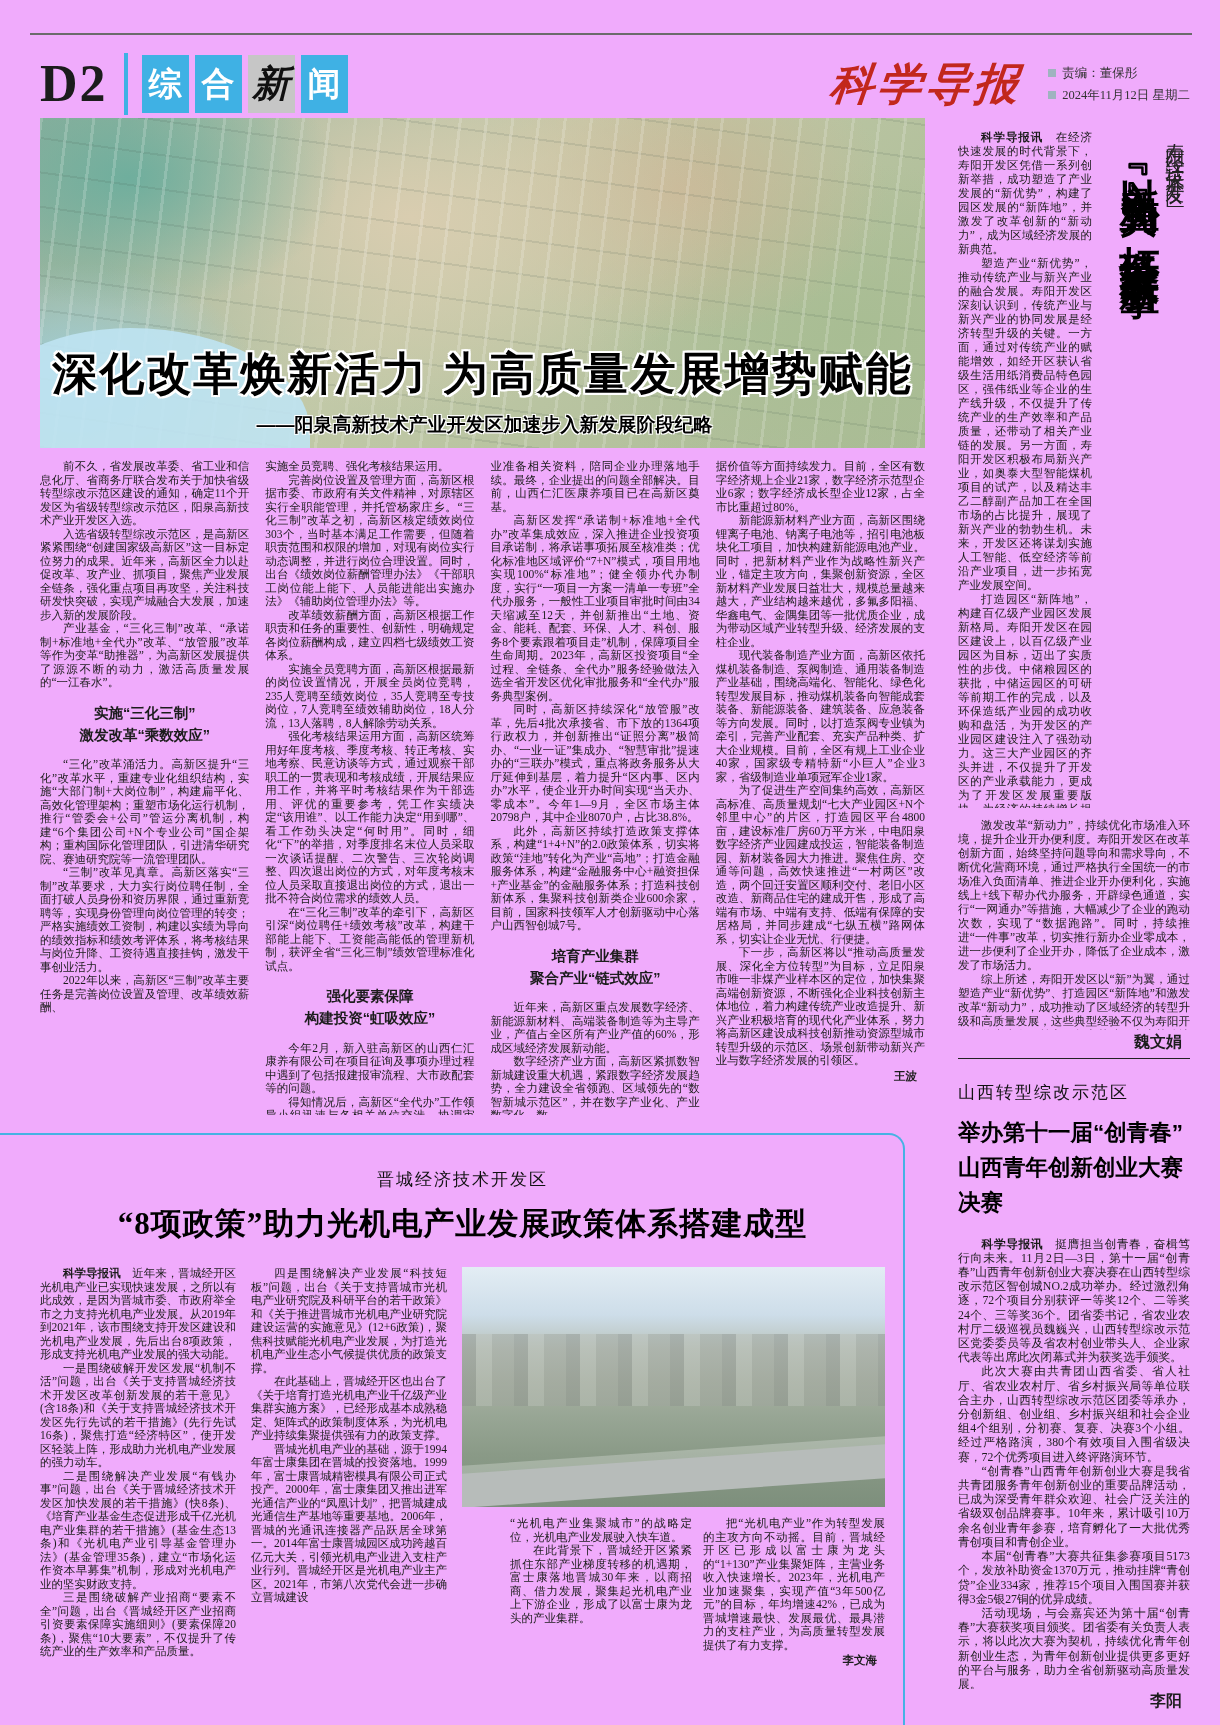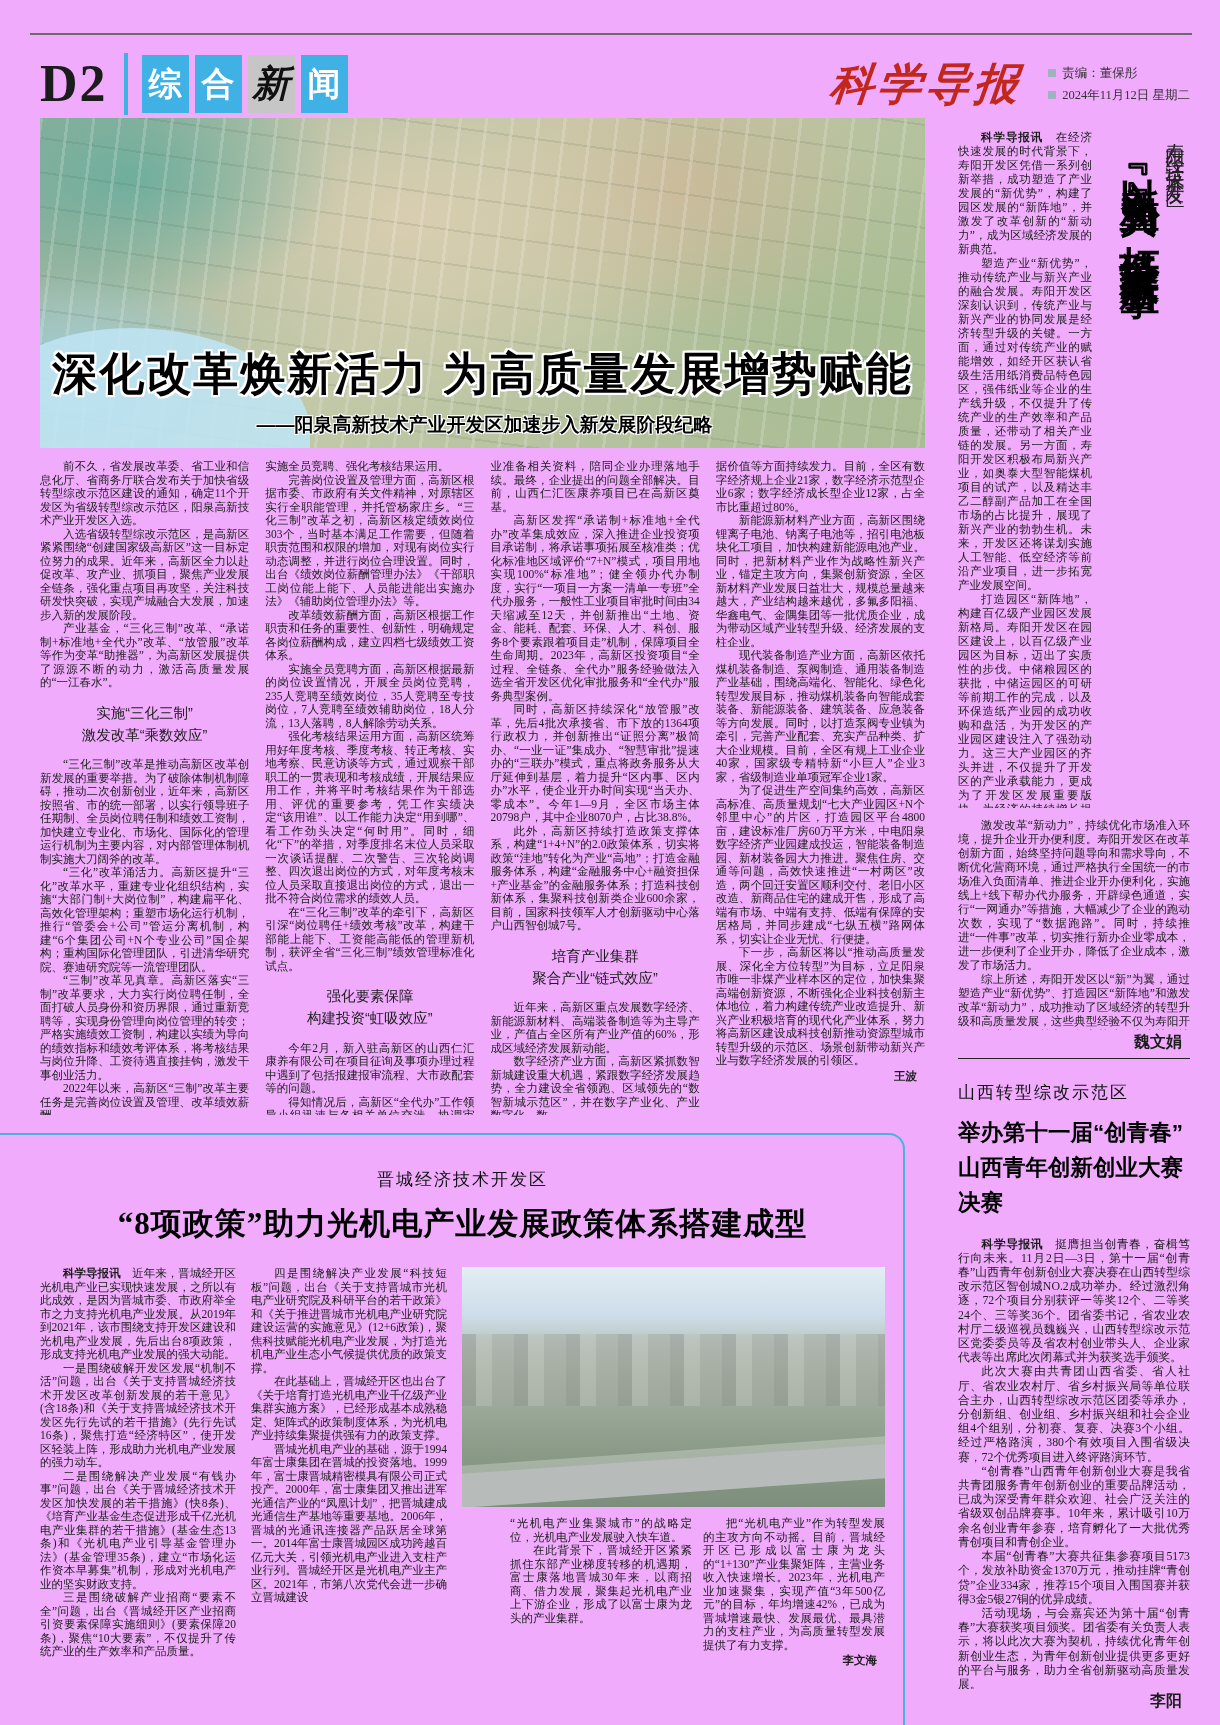--- a/index.html
+++ b/index.html
@@ -40,21 +40,21 @@
     text-shadow:-2px -2px 0 #fff,2px -2px 0 #fff,-2px 2px 0 #fff,2px 2px 0 #fff,0 -2px 0 #fff,0 2px 0 #fff,-2px 0 0 #fff,2px 0 0 #fff;}
   .main-subheadline{position:absolute;left:4px;right:0;bottom:10px;text-align:center;
     font-family:"Liberation Sans",sans-serif;font-weight:bold;font-size:19px;color:#000;
     text-shadow:-1px -1px 0 #fff,1px -1px 0 #fff,-1px 1px 0 #fff,1px 1px 0 #fff;}
   
   .main-cols{position:absolute;left:40px;top:460px;width:885px;height:655px;display:flex;gap:16px;}
   .mcol{flex:1;overflow:hidden;font-size:11.5px;line-height:13.5px;text-align:justify;}
   .para{margin:0;text-indent:2em;text-align:justify;}
   .para.cont{text-indent:0;}
   .para b{font-family:"Liberation Sans",sans-serif;}
-  .col-subhead{font-family:"Liberation Sans",sans-serif;font-weight:normal;font-size:14.5px;line-height:1.55;
+  .col-subhead{font-family:"Liberation Sans",sans-serif;font-weight:bold;font-size:14.5px;line-height:1.55;
     text-align:center;white-space:pre-line;margin:12px 0;}
   .byline{text-align:right;font-weight:bold;font-family:"Liberation Sans",sans-serif;padding:2px 8px 0 0;}
   
   .shouyang{position:absolute;left:958px;top:118px;width:232px;height:925px;}
   .sy-flex{display:flex;height:690px;}
   .sy-text{width:134px;overflow:hidden;font-size:11.5px;line-height:14px;padding-top:12px;}
   .sy-vhead{width:66px;writing-mode:vertical-rl;text-orientation:upright;
     font-family:"Liberation Sans",sans-serif;font-weight:900;font-size:40px;line-height:1;
     letter-spacing:4px;padding-top:28px;margin-left:2px;color:#000;}
   .sy-kicker{width:28px;writing-mode:vertical-rl;text-orientation:upright;
@@ -120,21 +120,20 @@
     <div class="main-subheadline">——阳泉高新技术产业开发区加速步入新发展阶段纪略</div>
   </div>
 
   <div class="main-cols">
     <div class="mcol">
         <p class="para">前不久，省发展改革委、省工业和信息化厅、省商务厅联合发布关于加快省级转型综改示范区建设的通知，确定11个开发区为省级转型综改示范区，阳泉高新技术产业开发区入选。</p>
         <p class="para">入选省级转型综改示范区，是高新区紧紧围绕“创建国家级高新区”这一目标定位努力的成果。近年来，高新区全力以赴促改革、攻产业、抓项目，聚焦产业发展全链条，强化重点项目再攻坚，关注科技研发快突破，实现产城融合大发展，加速步入新的发展阶段。</p>
         <p class="para">产业基金，“三化三制”改革、“承诺制+标准地+全代办”改革、“放管服”改革等作为变革“助推器”，为高新区发展提供了源源不断的动力，激活高质量发展的“一江春水”。</p>
         <div class="col-subhead">实施“三化三制”
 激发改革“乘数效应”</div>
-        <p class="para">“三化三制”改革是推动高新区改革创新发展的重要举措。为了破除体制机制障碍，推动二次创新创业，近年来，高新区按照省、市的统一部署，以实行领导班子任期制、全员岗位聘任制和绩效工资制，加快建立专业化、市场化、国际化的管理运行机制为主要内容，对内部管理体制机制实施大刀阔斧的改革。</p>
         <p class="para">“三化”改革涌活力。高新区提升“三化”改革水平，重建专业化组织结构，实施“大部门制+大岗位制”，构建扁平化、高效化管理架构；重塑市场化运行机制，推行“管委会+公司”管运分离机制，构建“6个集团公司+N个专业公司”国企架构；重构国际化管理团队，引进清华研究院、赛迪研究院等一流管理团队。</p>
         <p class="para">“三制”改革见真章。高新区落实“三制”改革要求，大力实行岗位聘任制，全面打破人员身份和资历界限，通过重新竞聘等，实现身份管理向岗位管理的转变；严格实施绩效工资制，构建以实绩为导向的绩效指标和绩效考评体系，将考核结果与岗位升降、工资待遇直接挂钩，激发干事创业活力。</p>
         <p class="para">2022年以来，高新区“三制”改革主要任务是完善岗位设置及管理、改革绩效薪酬、</p>
       </div>
     <div class="mcol">
         <p class="para cont">实施全员竞聘、强化考核结果运用。</p>
         <p class="para">完善岗位设置及管理方面，高新区根据市委、市政府有关文件精神，对原辖区实行全职能管理，并托管杨家庄乡。“三化三制”改革之初，高新区核定绩效岗位303个，当时基本满足工作需要，但随着职责范围和权限的增加，对现有岗位实行动态调整，并进行岗位合理设置。同时，出台《绩效岗位薪酬管理办法》《干部职工岗位能上能下、人员能进能出实施办法》《辅助岗位管理办法》等。</p>
         <p class="para">改革绩效薪酬方面，高新区根据工作职责和任务的重要性、创新性，明确规定各岗位薪酬构成，建立四档七级绩效工资体系。</p>
         <p class="para">实施全员竞聘方面，高新区根据最新的岗位设置情况，开展全员岗位竞聘，235人竞聘至绩效岗位，35人竞聘至专技岗位，7人竞聘至绩效辅助岗位，18人分流，13人落聘，8人解除劳动关系。</p>
         <p class="para">强化考核结果运用方面，高新区统筹用好年度考核、季度考核、转正考核、实地考察、民意访谈等方式，通过观察干部职工的一贯表现和考核成绩，开展结果应用工作，并将平时考核结果作为干部选用、评优的重要参考，凭工作实绩决定“该用谁”、以工作能力决定“用到哪”、看工作劲头决定“何时用”。同时，细化“下”的举措，对季度排名末位人员采取一次谈话提醒、二次警告、三次轮岗调整、四次退出岗位的方式，对年度考核末位人员采取直接退出岗位的方式，退出一批不符合岗位需求的绩效人员。</p>

